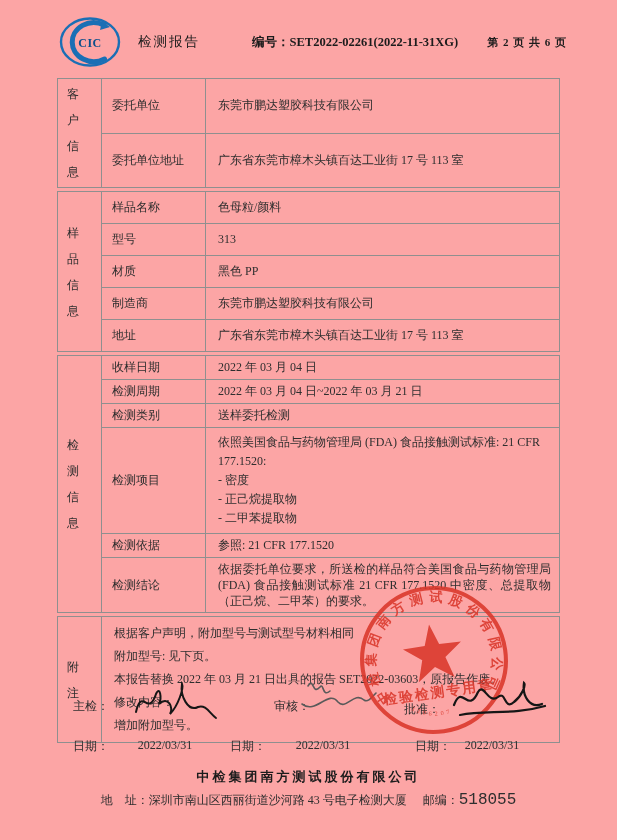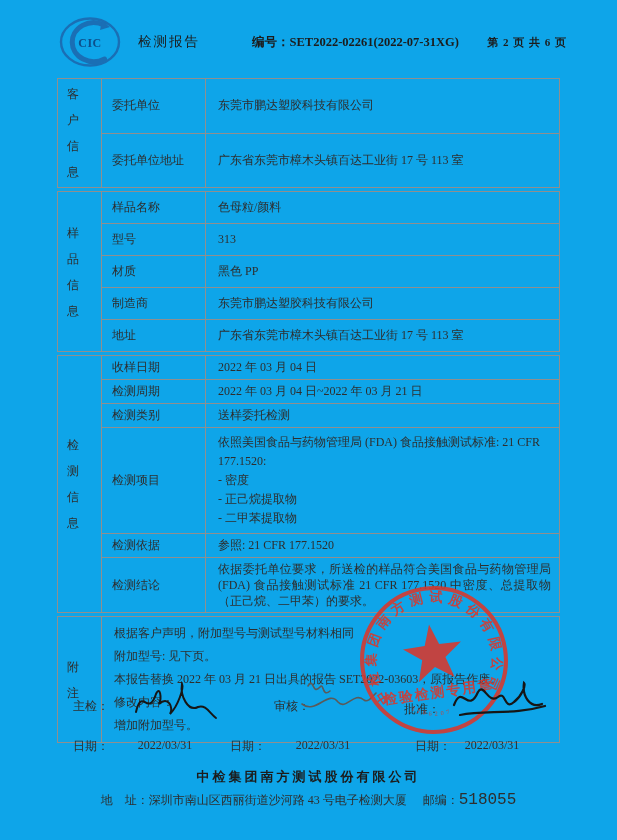--- a/index.html
+++ b/index.html
@@ -1,18 +1,18 @@
 <!DOCTYPE html>
 <html><head>
 <meta charset="utf-8">
 <style>
   * { margin:0; padding:0; box-sizing:border-box; }
   html,body { background:#ffffff; }
   body { font-family:"Liberation Serif","DejaVu Serif",serif; color:#2e2e2e; }
-  .page { position:relative; width:617px; height:840px; background:#0ea5e9; overflow:hidden; }
+  .page { position:relative; width:617px; height:840px; background:#fca5a5; overflow:hidden; }
 
   
   .header { position:absolute; top:14px; left:58px; right:50px; height:56px;
             display:flex; align-items:center; }
   .logo-wrap { width:64px; height:52px; flex:0 0 auto; }
   .rpt-title { font-size:13.5px; font-weight:normal; margin-left:16px; letter-spacing:2px; color:#1c1c1c; }
   .rpt-no { font-size:12.5px; font-weight:bold; margin-left:52px; color:#1c1c1c; }
   .page-info { font-size:11px; font-weight:bold; margin-left:auto; letter-spacing:1px; color:#1c1c1c; }
 
   
@@ -55,21 +55,21 @@
   <div class="header">
     <div class="logo-wrap">
       <svg viewBox="0 0 64 52" width="64" height="52">
         <ellipse cx="32" cy="26" rx="29" ry="23.5" fill="none" stroke="#1a6fb5" stroke-width="2.4"></ellipse>
         <path d="M 46 9 A 21.5 19.5 0 1 0 46.5 43" fill="none" stroke="#1a6fb5" stroke-width="5" stroke-linecap="round"></path>
         <path d="M 44 5 L 52 11 L 42 14 Z" fill="#1a6fb5"></path>
         <text x="32" y="30.5" text-anchor="middle" font-size="12" font-weight="bold" fill="#0d4f8b" font-family="'Liberation Serif',serif" letter-spacing="0.5">CIC</text>
       </svg>
     </div>
     <div class="rpt-title">检测报告</div>
-    <div class="rpt-no"><span>编号：</span><span>SET2022-02261(2022-07-31XG)</span></div>
+    <div class="rpt-no"><span>编号：</span><span>SET2022-02261(2022-11-31XG)</span></div>
     <div class="page-info">第 2 页 共 6 页</div>
   </div>
 
   <div class="content">
 
     <table class="sec">
       <tbody>
           <tr class="r33">
         <td class="cat" rowspan="2">客户信息</td>
         <td class="k">委托单位</td>

